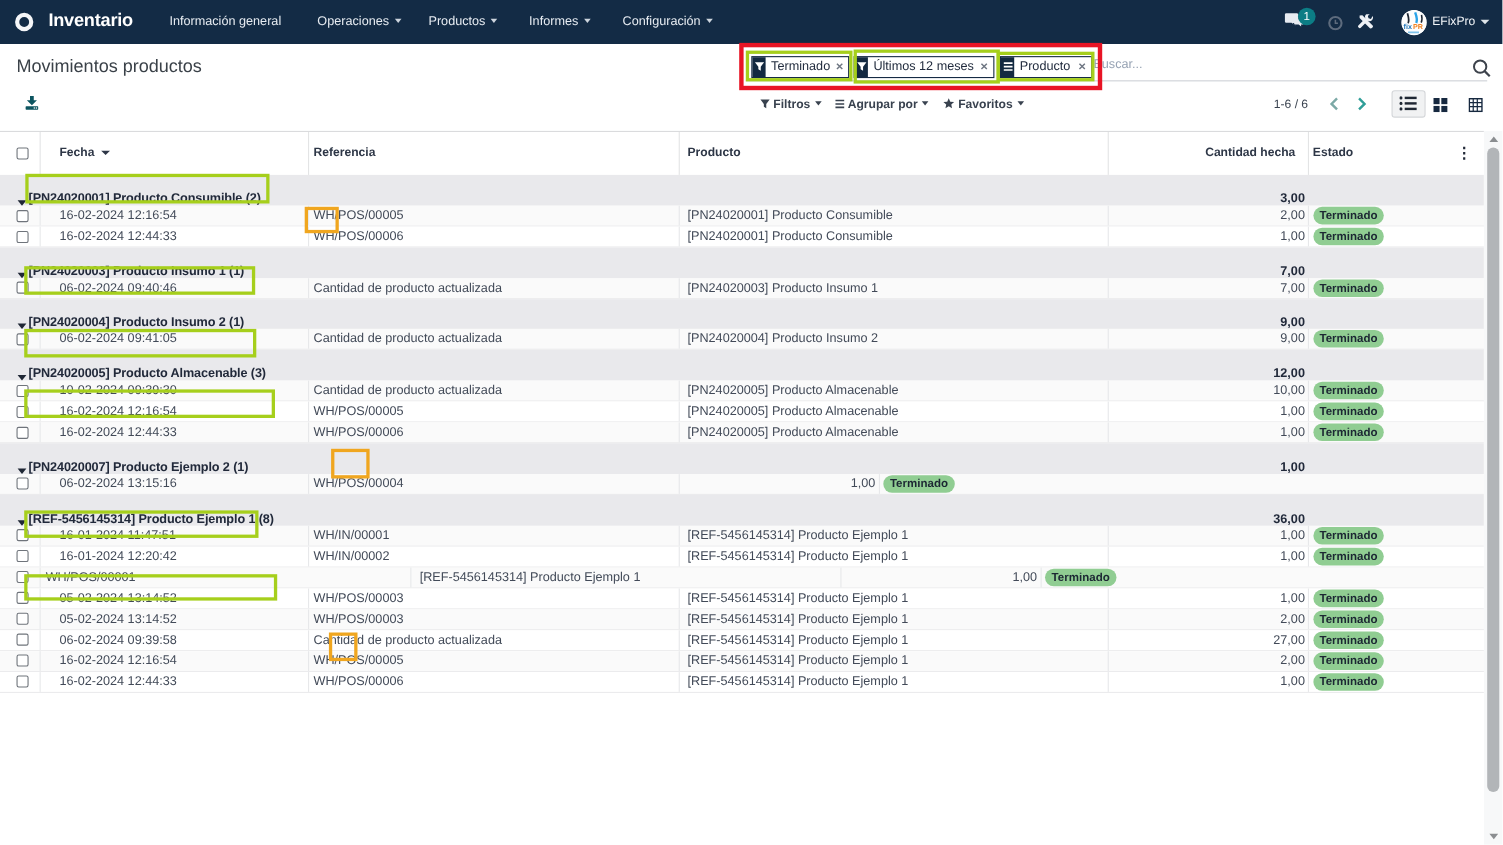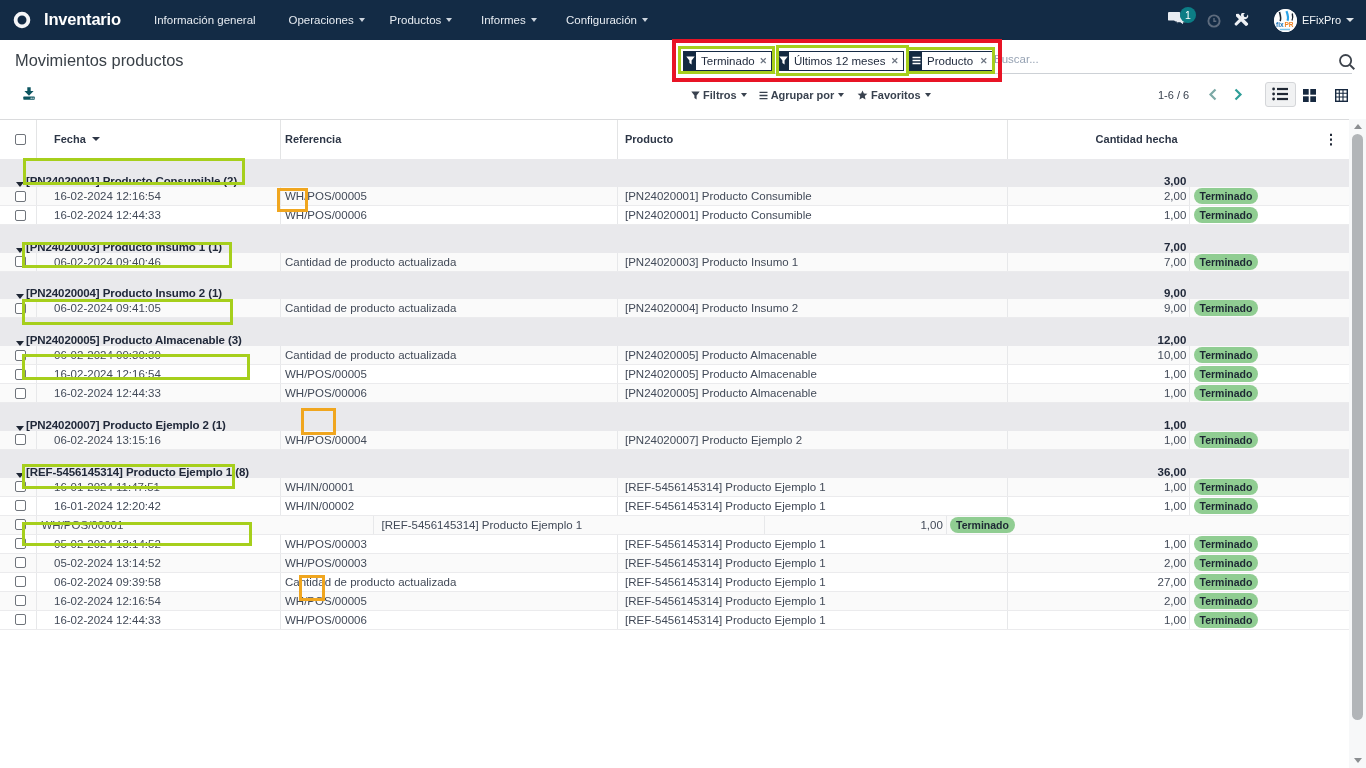--- a/index.html
+++ b/index.html
@@ -187,20 +187,21 @@
 </svg>
 <div class="tbl">
     <div class="thead">
       <div class="c0">
         <div class="cb"></div>
       </div>
       <div class="c1">Fecha<span class="sortc"></span></div>
       <div class="c2">Referencia</div>
       <div class="c3">Producto</div>
       <div class="c4">Cantidad hecha</div>
+      <div class="c5">Estado</div>
     </div>
     <div class="tgroup">
       <div class="gcaret"></div>
       <div class="gtext">[PN24020001] Producto Consumible (2)</div>
       <div style="flex:1"></div>
       <div class="c4" style="font-weight:700">3,00</div>
       <div class="c5"></div>
     </div>
     <div class="trow alt">
       <div class="c0">
@@ -268,21 +269,21 @@
       <div class="gcaret"></div>
       <div class="gtext">[PN24020005] Producto Almacenable (3)</div>
       <div style="flex:1"></div>
       <div class="c4" style="font-weight:700">12,00</div>
       <div class="c5"></div>
     </div>
     <div class="trow alt">
       <div class="c0">
         <div class="cb"></div>
       </div>
-      <div class="c1">06-02-2024 09:39:30</div>
+      <div class="c1">10-02-2024 09:39:30</div>
       <div class="c2">Cantidad de producto actualizada</div>
       <div class="c3">[PN24020005] Producto Almacenable</div>
       <div class="c4">10,00</div>
       <div class="c5">
         <span class="badge">Terminado</span>
       </div>
     </div>
     <div class="trow">
       <div class="c0">
         <div class="cb"></div>
@@ -313,21 +314,20 @@
       <div style="flex:1"></div>
       <div class="c4" style="font-weight:700">1,00</div>
       <div class="c5"></div>
     </div>
     <div class="trow alt">
       <div class="c0">
         <div class="cb"></div>
       </div>
       <div class="c1">06-02-2024 13:15:16</div>
       <div class="c2">WH/POS/00004</div>
-      <div class="c3">[PN24020007] Producto Ejemplo 2</div>
       <div class="c4">1,00</div>
       <div class="c5">
         <span class="badge">Terminado</span>
       </div>
     </div>
     <div class="tgroup">
       <div class="gcaret"></div>
       <div class="gtext">[REF-5456145314] Producto Ejemplo 1 (8)</div>
       <div style="flex:1"></div>
       <div class="c4" style="font-weight:700">36,00</div>

